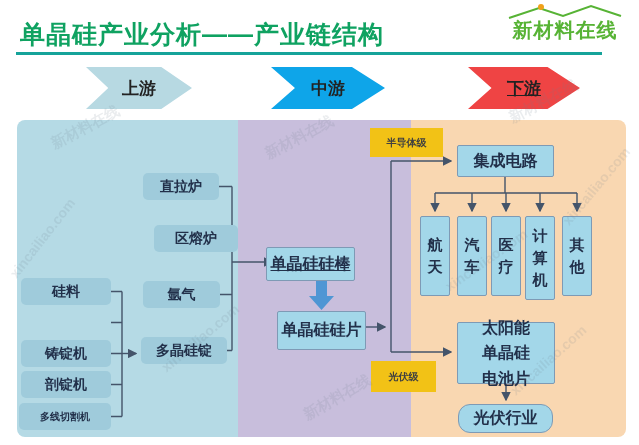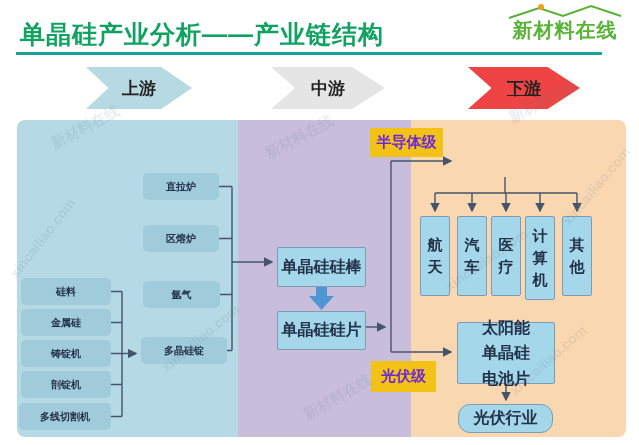--- a/index.html
+++ b/index.html
@@ -12,37 +12,37 @@
   .underline { position:absolute; left:16px; top:52px; width:586px; height:3px; background:#16a39a; }
   .logo { position:absolute; right:6px; top:4px; width:136px; text-align:center; }
   .logo-text { font-size:20px; font-weight:800; color:#57b335; letter-spacing:1px; }
   .logo-roof { display:block; margin:0 auto -3px auto; }
 
   
   .chev { position:absolute; top:67px; height:42px; display:flex; align-items:center; justify-content:center;
           font-size:17px; font-weight:800; color:#222;
           clip-path:polygon(0 0,71% 0,100% 50%,71% 100%,0 100%,21% 50%); }
   .chev-up   { left:86px;  width:106px; background:#b7d9e2; }
-  .chev-mid  { left:271px; width:114px; background:#e5e5e5; }
+  .chev-mid  { left:271px; width:114px; background:#0ea5e9; }
   .chev-down { left:468px; width:112px; background:#ef4444;text-decoration:underline; }
 
   
   .panel { position:absolute; top:120px; height:317px; }
   .panel-up   { left:17px;  width:221px; background:#b5dae5; border-radius:8px 0 0 8px; }
   .panel-mid  { left:238px; width:173px; background:#c8bedc; }
   .panel-down { left:411px; width:215px; background:#f9d7b1; border-radius:0 8px 8px 0; }
 
   
   .node { position:absolute; display:flex; align-items:center; justify-content:center;
           text-align:center; color:#22304a; font-weight:700; z-index:3; }
-  .node-flat { background:#9fcbdb; border-radius:5px; font-size:10px; }
+  .node-flat { background:#9fcbdb; border-radius:5px; font-size:14px; }
   .node-box  { background:#a3d7e9; border:1px solid #7e9ab5; border-radius:2px; font-size:16px; }
   .vtext { width:30px; word-break:break-all; line-height:1.45; font-size:15px; padding:4px 0; }
 
-  .ylabel { position:absolute; background:#f2c216; color:#6d28d9; font-weight:800; font-size:15px;
+  .ylabel { position:absolute; background:#f2c216; color:#404040; font-weight:800; font-size:10px;
             display:flex; align-items:center; justify-content:center; z-index:4;font-family:Liberation Mono, monospace; }
 
   svg.wires { position:absolute; left:0; top:0; z-index:2; }
 
   .wm { position:absolute; color:#6f7f8d; opacity:0.14; font-weight:700; z-index:6;
         pointer-events:none; white-space:nowrap; }
 </style>
 </head>
 <body>
 
@@ -98,36 +98,36 @@
       <line x1="540" y1="193" x2="540" y2="211" marker-end="url(#ah)"></line>
       <line x1="577" y1="193" x2="577" y2="211" marker-end="url(#ah)"></line>
 
       <line x1="506" y1="384" x2="506" y2="400" marker-end="url(#ah)"></line>
     </g>
 
     <path d="M316,279 L327,279 L327,296 L334,296 L321.5,310 L309,296 L316,296 Z" fill="#4f96d4"></path>
   </svg>
 
   <div class="node node-flat" style="left:21px; top:278px; width:90px; height:27px;">硅料</div>
-  <div class="node node-flat" style="left:21px; top:309px; width:90px; height:27px;">金属硅</div>
   <div class="node node-flat" style="left:21px; top:340px; width:90px; height:27px;">铸锭机</div>
   <div class="node node-flat" style="left:21px; top:371px; width:90px; height:27px;">剖锭机</div>
   <div class="node node-flat" style="left:19px; top:403px; width:92px; height:27px; font-size:10px;">多线切割机</div>
 
   <div class="node node-flat" style="left:143px; top:173px; width:76px; height:27px;">直拉炉</div>
-  <div class="node node-flat" style="left:143px; top:225px; width:76px; height:27px;">区熔炉</div>
+  <div class="node node-flat" style="left:154px; top:225px; width:84px; height:27px;">区熔炉</div>
   <div class="node node-flat" style="left:143px; top:281px; width:77px; height:27px;">氩气</div>
   <div class="node node-flat" style="left:141px; top:337px; width:86px; height:27px;">多晶硅锭</div>
 
-  <div class="node node-box" style="left:277px; top:247px; width:89px; height:40px;">单晶硅硅棒</div>
+  <div class="node node-box" style="left:266px; top:247px; width:89px; height:34px;text-decoration:underline;">单晶硅硅棒</div>
   <div class="node node-box" style="left:277px; top:311px; width:89px; height:39px;">单晶硅硅片</div>
 
   <div class="ylabel" style="left:370px; top:128px; width:73px; height:29px;">半导体级</div>
   <div class="ylabel" style="left:371px; top:361px; width:65px; height:31px;">光伏级</div>
 
+  <div class="node node-box" style="left:457px; top:145px; width:97px; height:32px;">集成电路</div>
   <div class="node node-box vtext" style="left:420px; top:216px; height:80px;">航天</div>
   <div class="node node-box vtext" style="left:457px; top:216px; height:80px;">汽车</div>
   <div class="node node-box vtext" style="left:491px; top:216px; height:80px;">医疗</div>
   <div class="node node-box vtext" style="left:525px; top:216px; height:84px;text-align:center;">计算机</div>
   <div class="node node-box vtext" style="left:562px; top:216px; height:80px;">其他</div>
   <div class="node node-box" style="left:457px; top:322px; width:98px; height:62px; padding:20px; line-height:1.6;">太阳能单晶硅电池片</div>
   <div class="node node-box" style="left:458px; top:404px; width:95px; height:29px;border-radius:12px;">光伏行业</div>
 
   <div class="wm" style="left:48px; top:118px; font-size:15px; transform:rotate(-28deg);">新材料在线</div>
   <div class="wm" style="left:-6px; top:230px; font-size:14px; transform:rotate(-52deg);">xincailiao.com</div>

